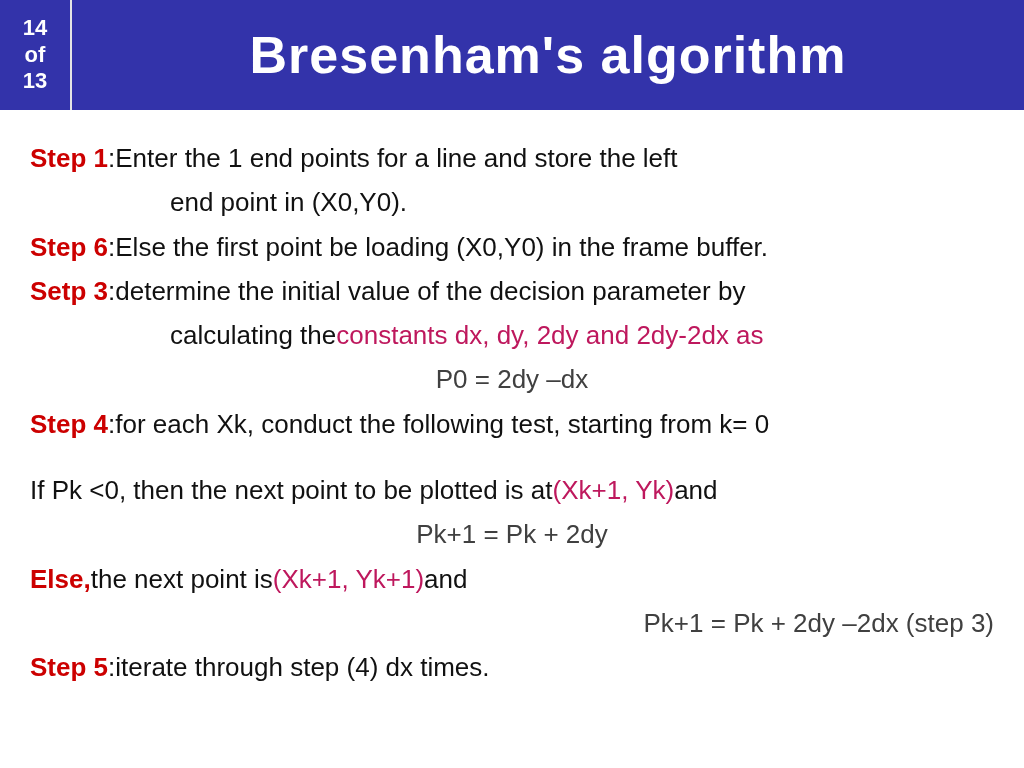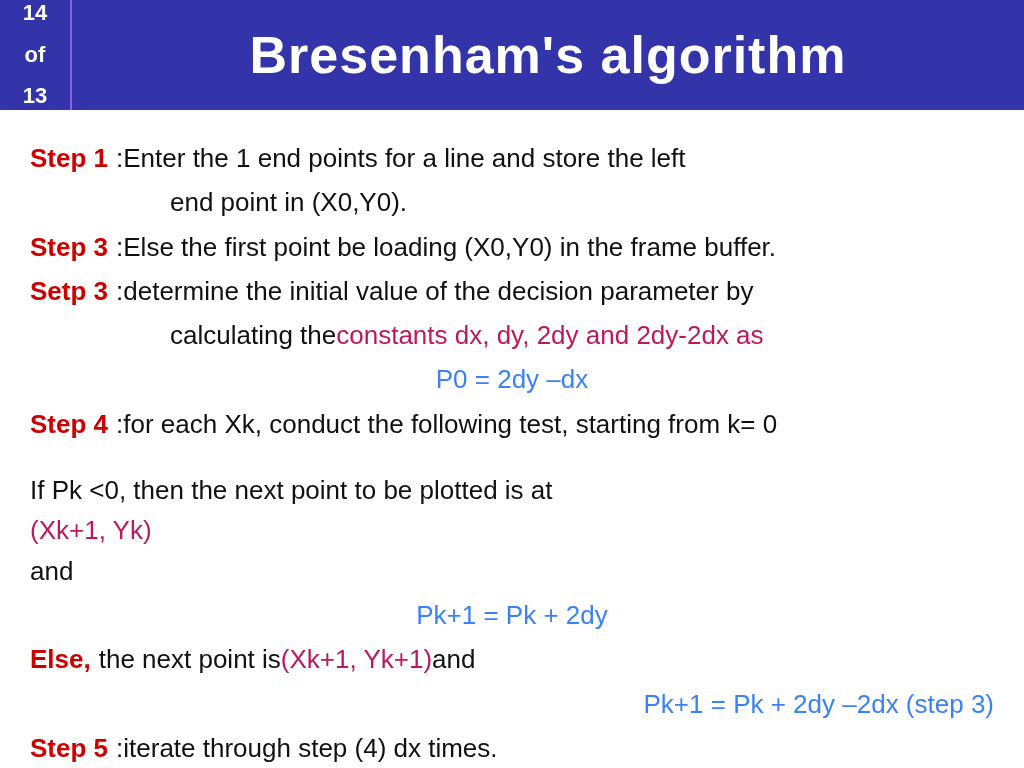--- a/index.html
+++ b/index.html
@@ -27,23 +27,22 @@
       display: flex;
       flex-direction: column;
       align-items: center;
       justify-content: center;
       background: #3333aa;
       color: #ffffff;
       font-size: 22px;
       font-weight: bold;
       padding: 0 18px;
       min-width: 72px;
-      border-right: 2px solid #8b5cf6;
+      border-right: 2px solid #e5e5e5;
       line-height: 1.2;
-      gap: 15px;
     }
 
     .header-title {
       flex: 1;
       display: flex;
       align-items: center;
       justify-content: center;
       color: #ffffff;
       font-size: 52px;
       font-weight: bold;
@@ -60,49 +59,48 @@
     .step-line {
       margin-bottom: 4px;
       display: flex;
       flex-wrap: wrap;
       align-items: baseline;
     }
 
     .step-label {
       color: #cc0000;
       font-weight: bold;
-      margin-right: 8px;
+      margin-right: 0px;
     }
 
     .step-text {
       color: #111111;
     }
 
     .red-text {
       color: #be185d;
     }
 
     .indent-1 {
       padding-left: 140px;
     }
 
     .indent-formula {
       text-align: center;
-      color: #3b82f6;
+      color: #404040;
       font-size: 26px;
       margin: 2px 0 4px 0;
     }
 
     .blank-line {
       height: 22px;
     }
 
     .if-block {
       margin-top: 0px;
-      flex-direction: column;
     }
 
     .step5-line {
       margin-top: 4px;
       text-align: right;
     }
   </style>
 </head>
 <body>
 
@@ -120,21 +118,21 @@
   <div class="step-line">
     <span class="step-label">Step 1</span>
       <span class="step-text">:</span>
       <span class="step-text">  Enter the 1 end points for a line and store the left</span>
   </div>
   <div class="step-line indent-1">
     <span class="step-text">end point in (X0,Y0).</span>
   </div>
 
   <div class="step-line">
-    <span class="step-label">Step 3</span>
+    <span class="step-label">Step 6</span>
       <span class="step-text">:</span>
       <span class="step-text">  Else the first point be loading (X0,Y0) in the frame buffer.</span>
   </div>
 
   <div class="step-line">
     <span class="step-label">Setp 3</span>
       <span class="step-text">:</span>
       <span class="step-text">  determine the initial value of the decision parameter by</span>
   </div>
   <div class="step-line indent-1">

